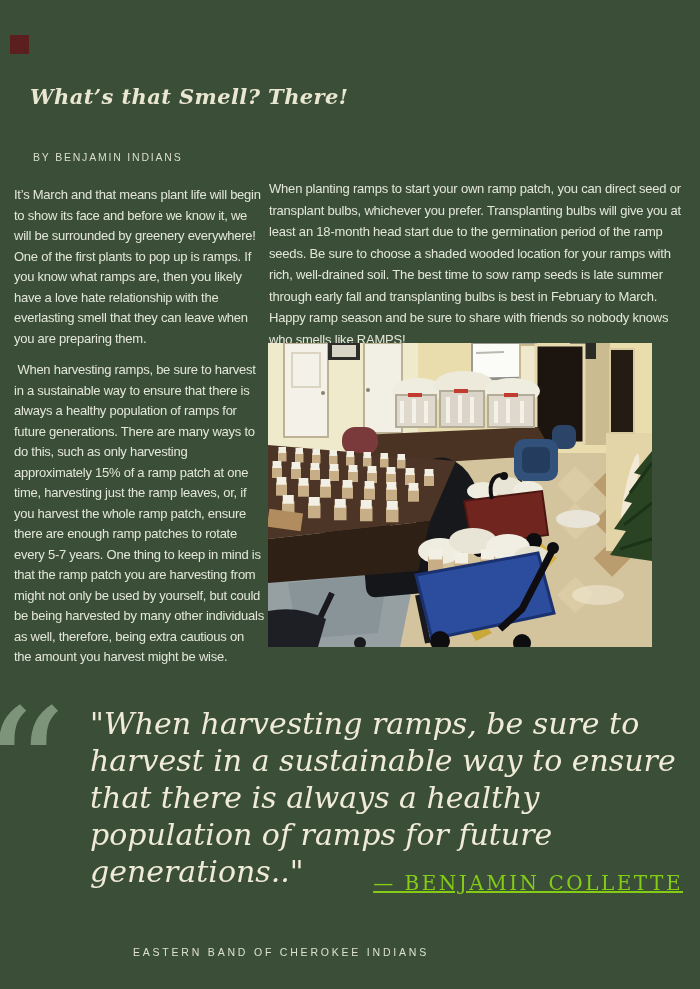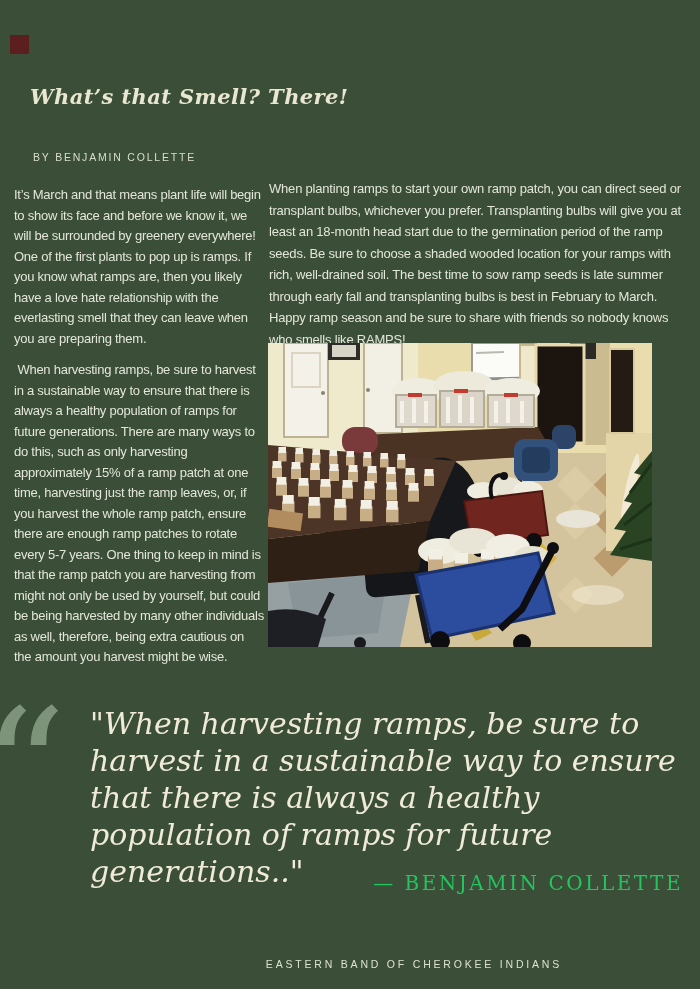--- a/index.html
+++ b/index.html
@@ -42,37 +42,38 @@
     color:#7D947B;
   }
   .quote-text{
     position:absolute;left:90px;top:705px;width:600px;
     font-family:"DejaVu Serif",serif;font-style:italic;
     font-size:30px;line-height:37px;color:#F0EBD8;
   }
   .quote-attribution{
     position:absolute;right:17px;top:871px;
     font-family:"DejaVu Serif",serif;font-size:20px;letter-spacing:2.5px;
-    color:#22c55e;
+    color:#84cc16;
+    text-decoration:underline;
   }
   .footer-text{
-    position:absolute;left:0;top:946px;width:562px;text-align:right;
-    font-size:10.5px;letter-spacing:2.8px;color:#DDE1D0;margin-top:12px;
+    position:absolute;left:0;top:946px;width:562px;text-align:center;
+    font-size:10.5px;letter-spacing:2.8px;color:#DDE1D0;
   }
 </style>
 </head>
 <body>
 
 <div class="page">
 
   <div class="accent-square"></div>
 
   <h1 class="title">What’s that Smell? There!</h1>
 
-  <div class="byline">BY BENJAMIN COLLETTE</div>
+  <div class="byline">BY BENJAMIN INDIANS</div>
 
   <div class="col-left">
     <p>It’s March and that means plant life will begin to show its face and before we know it, we will be surrounded by greenery everywhere! One of the first plants to pop up is ramps. If you know what ramps are, then you likely have a love hate relationship with the everlasting smell that they can leave when you are preparing them.</p>
     <p> When harvesting ramps, be sure to harvest in a sustainable way to ensure that there is always a healthy population of ramps for future generations. There are many ways to do this, such as only harvesting approximately 15% of a ramp patch at one time, harvesting just the ramp leaves, or, if you harvest the whole ramp patch, ensure there are enough ramp patches to rotate every 5-7 years. One thing to keep in mind is that the ramp patch you are harvesting from might not only be used by yourself, but could be being harvested by many other individuals as well, therefore, being extra cautious on the amount you harvest might be wise.</p>
   </div>
 
   <div class="col-right">
     <p>When planting ramps to start your own ramp patch, you can direct seed or transplant bulbs, whichever you prefer. Transplanting bulbs will give you at least an 18-month head start due to the germination period of the ramp seeds. Be sure to choose a shaded wooded location for your ramps with rich, well-drained soil. The best time to sow ramp seeds is late summer through early fall and transplanting bulbs is best in February to March. Happy ramp season and be sure to share with friends so nobody knows who smells like RAMPS!</p>
   </div>
 

